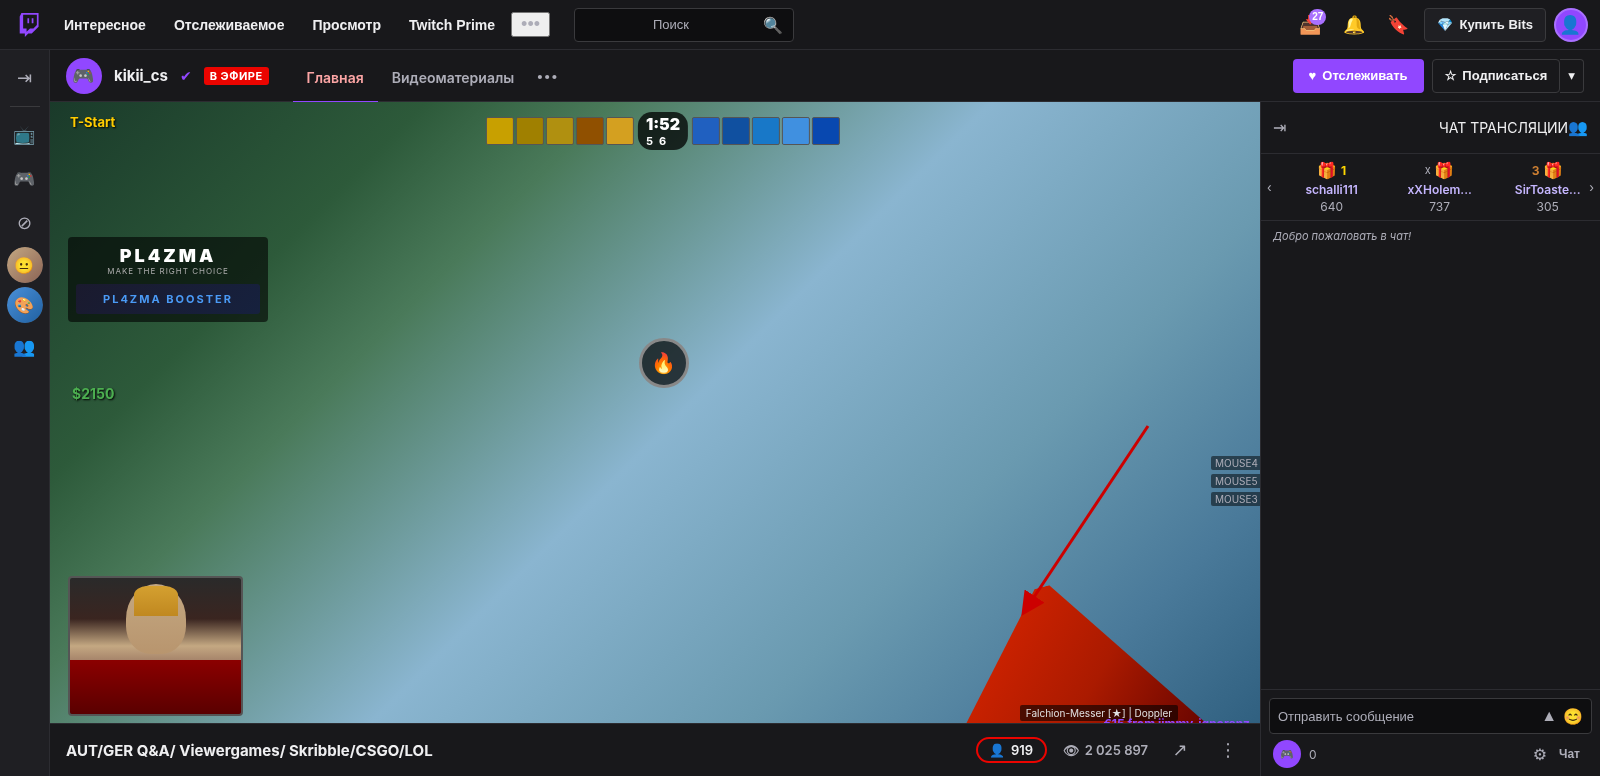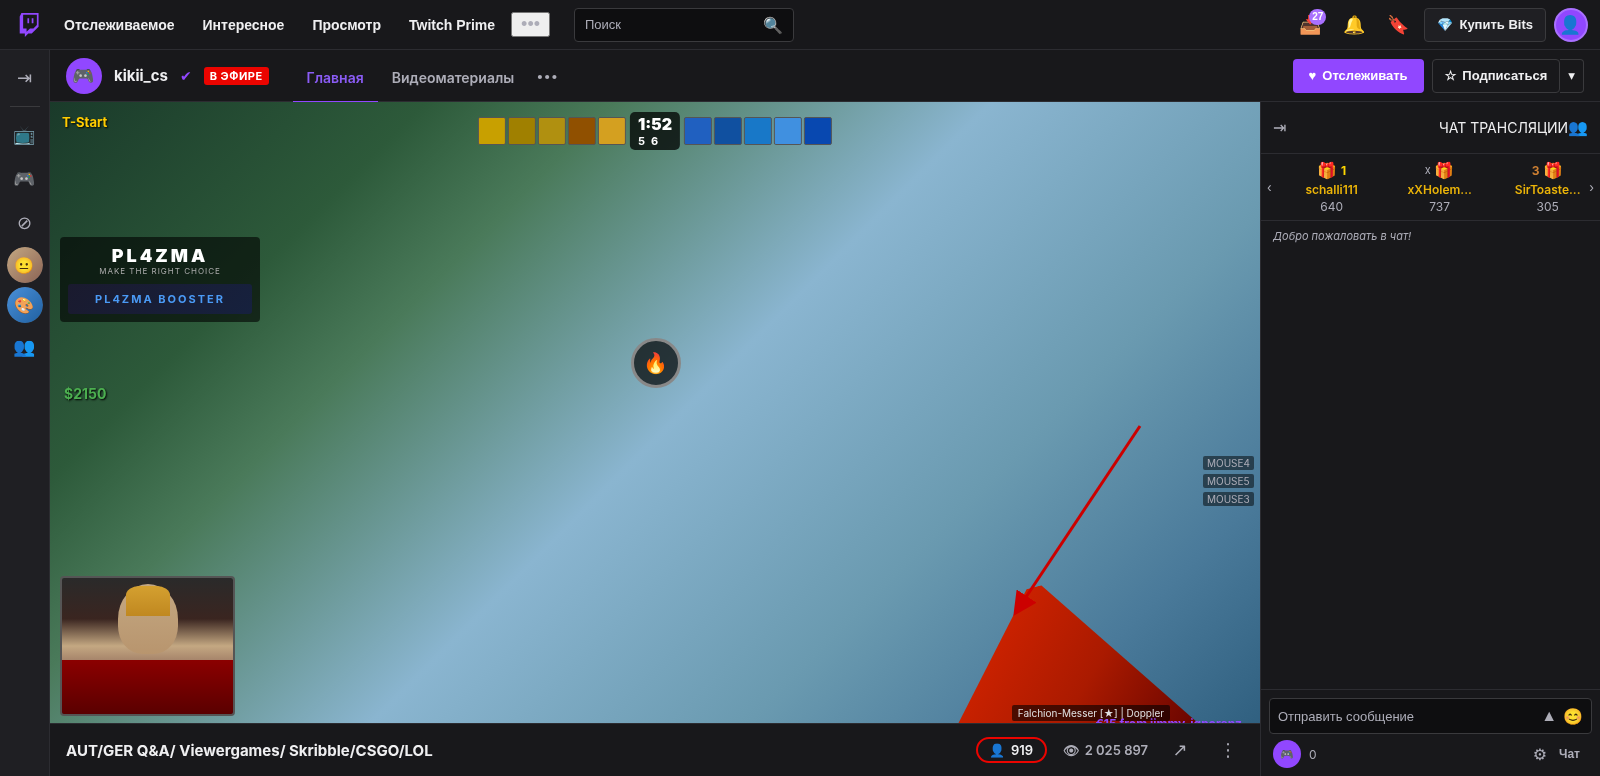--- a/index.html
+++ b/index.html
@@ -16,21 +16,21 @@
       color: #efeff1; background: none; border: none; cursor: pointer;
       padding: 0 12px; height: 50px; font-size: 14px; font-weight: 600;
       display: flex; align-items: center;
     }
     .nav-twitch-prime { color: #efeff1; font-weight: 600; font-size: 14px; text-align: center; }
     .nav-dots { color: #adadb8; font-size: 18px; padding: 0 8px; cursor: pointer; }
     .search-bar {
       display: flex; align-items: center; background: #0e0e10; border: 1px solid #3a3a3d;
       border-radius: 4px; height: 34px; padding: 0 10px; gap: 6px; margin-left: 20px; width: 220px;
     }
-    .search-bar input { background: none; border: none; color: #efeff1; font-size: 13px; outline: none; width: 100%; }
+    .search-bar input { background: none; border: none; color: #efeff1; font-size: 13px; outline: none; width: 100%; text-align: center; }
     .search-bar input::placeholder { color: #adadb8; }
     .nav-right { display: flex; align-items: center; gap: 8px; margin-left: auto; }
     .icon-btn {
       background: none; border: none; color: #efeff1; cursor: pointer;
       width: 36px; height: 36px; display: flex; align-items: center; justify-content: center;
       border-radius: 4px; font-size: 18px; position: relative;
     }
     .badge {
       position: absolute; top: 2px; right: 2px; background: #a970ff;
       color: #fff; font-size: 10px; font-weight: 700;
@@ -84,21 +84,21 @@
     .live-badge {
       background: #eb0400; color: #fff; font-size: 11px; font-weight: 700;
       padding: 2px 6px; border-radius: 3px; letter-spacing: 0.5px;
     }
     .channel-tabs { display: flex; gap: 0; margin-left: 12px; height: 100%; }
     .channel-tab {
       padding: 0 14px; height: 100%; display: flex; align-items: center;
       cursor: pointer; color: #adadb8; font-size: 14px; font-weight: 600;
       border-bottom: 3px solid transparent; margin-top: 3px;
     }
-    .channel-tab.active { color: #8b5cf6; border-bottom-color: #9147ff; }
+    .channel-tab.active { color: #fca5a5; border-bottom-color: #9147ff; }
     .channel-tab-dots { color: #adadb8; padding: 0 8px; display: flex; align-items: center; cursor: pointer; }
     .channel-actions { display: flex; gap: 8px; margin-left: auto; }
     .follow-btn {
       background: #9147ff; color: #fff; border: none; border-radius: 4px;
       padding: 0 16px; height: 34px; cursor: pointer; font-size: 13px; font-weight: 700;
       display: flex; align-items: center; gap: 6px;
     }
     .subscribe-btn {
       background: none; border: 1px solid #3a3a3d; color: #efeff1;
       border-radius: 4px; padding: 0 12px; height: 34px; cursor: pointer;
@@ -114,34 +114,34 @@
     .video-chat-area { display: flex; flex: 1; overflow: hidden; }
 
     
     .video-container { flex: 1; background: #000; position: relative; overflow: hidden; }
     .video-bg {
       width: 100%; height: 100%; position: absolute; top: 0; left: 0;
       background: linear-gradient(135deg, #1a3a2a 0%, #2d5a3a 20%, #4a7a5a 30%, #8ab5d0 50%, #6a9ab0 70%, #4a7a9a 85%, #2a5a7a 100%);
     }
 
     
-    .game-overlay { position: absolute; top: 0; left: 0; width: 100%; height: 100%; pointer-events: none; text-decoration: underline; }
+    .game-overlay { position: absolute; top: 0; left: 8px; width: 100%; height: 100%; pointer-events: none; text-decoration: underline; }
     .scoreboard {
       position: absolute; top: 10px; left: 50%; transform: translateX(-50%);
       display: flex; align-items: center; gap: 4px;
     }
     .score-box {
       display: flex; gap: 2px; align-items: center;
     }
     .player-icon {
       width: 28px; height: 28px; background: #333; border: 1px solid #555; border-radius: 2px;
       display: flex; align-items: center; justify-content: center; overflow: hidden;
     }
     .timer-box {
-      background: rgba(0,0,0,0.75); border-radius: 5px; padding: 2px 8px;
+      background: rgba(0,0,0,0.75); border-radius: 14px; padding: 2px 8px;
       font-size: 13px; font-weight: 700; color: #fff; text-align: center;
     }
     .timer-scores { display: flex; gap: 6px; font-size: 11px; }
 
     .t-start-label {
       position: absolute; top: 12px; left: 12px;
       color: #ffcc00; font-size: 13px; font-weight: 700;
       text-shadow: 1px 1px 2px #000;
     }
 
@@ -246,21 +246,21 @@
     }
     .gifters-list { display: flex; flex: 1; padding: 6px 4px; gap: 8px; overflow: hidden; }
     .gifter-item {
       display: flex; flex-direction: column; align-items: center; gap: 2px;
       min-width: 100px;
     }
     .gifter-top { display: flex; align-items: center; gap: 4px; }
     .rank-1 { color: #ffd700; }
     .rank-3 { color: #cd7f32; }
     .gift-icon { font-size: 16px; }
-    .gifter-name { font-size: 12px; color: #eab308; font-weight: 600; }
+    .gifter-name { font-size: 12px; color: #c4b5fd; font-weight: 600; }
     .gifter-count { font-size: 12px; color: #adadb8; }
 
     .chat-messages { flex: 1; overflow-y: auto; padding: 8px 12px; }
     .welcome-msg { color: #adadb8; font-size: 11px; font-style: italic; }
 
     .chat-footer { border-top: 1px solid #2c2c31; padding: 8px; }
     .follower-only-banner {
       display: flex; align-items: center; gap: 6px; padding: 6px 8px;
       color: #adadb8; font-size: 12px; margin-bottom: 6px;
     }
@@ -299,22 +299,22 @@
 </head>
 <body>
 
 <nav class="top-nav">
   <div class="logo">
     <svg viewBox="0 0 24 28" xmlns="http://www.w3.org/2000/svg">
       <path d="M2 0L0 4v20h6v4l4-4h4l8-8V0H2zm18 14l-4 4h-4l-4 4v-4H4V2h16v12z"></path>
       <path d="M14 6h2v6h-2zM9 6h2v6H9z"></path>
     </svg>
   </div>
+  <button class="nav-link">Интересное</button>
   <button class="nav-link">Отслеживаемое</button>
-  <button class="nav-link">Интересное</button>
   <button class="nav-link">Просмотр</button>
   <button class="nav-link nav-twitch-prime">Twitch Prime</button>
   <button class="nav-dots">•••</button>
 
   <div class="search-bar">
     <input type="text" placeholder="Поиск" style="">
     <span style="color:#adadb8; font-size:16px;">🔍</span>
   </div>
 
   <div class="nav-right">

